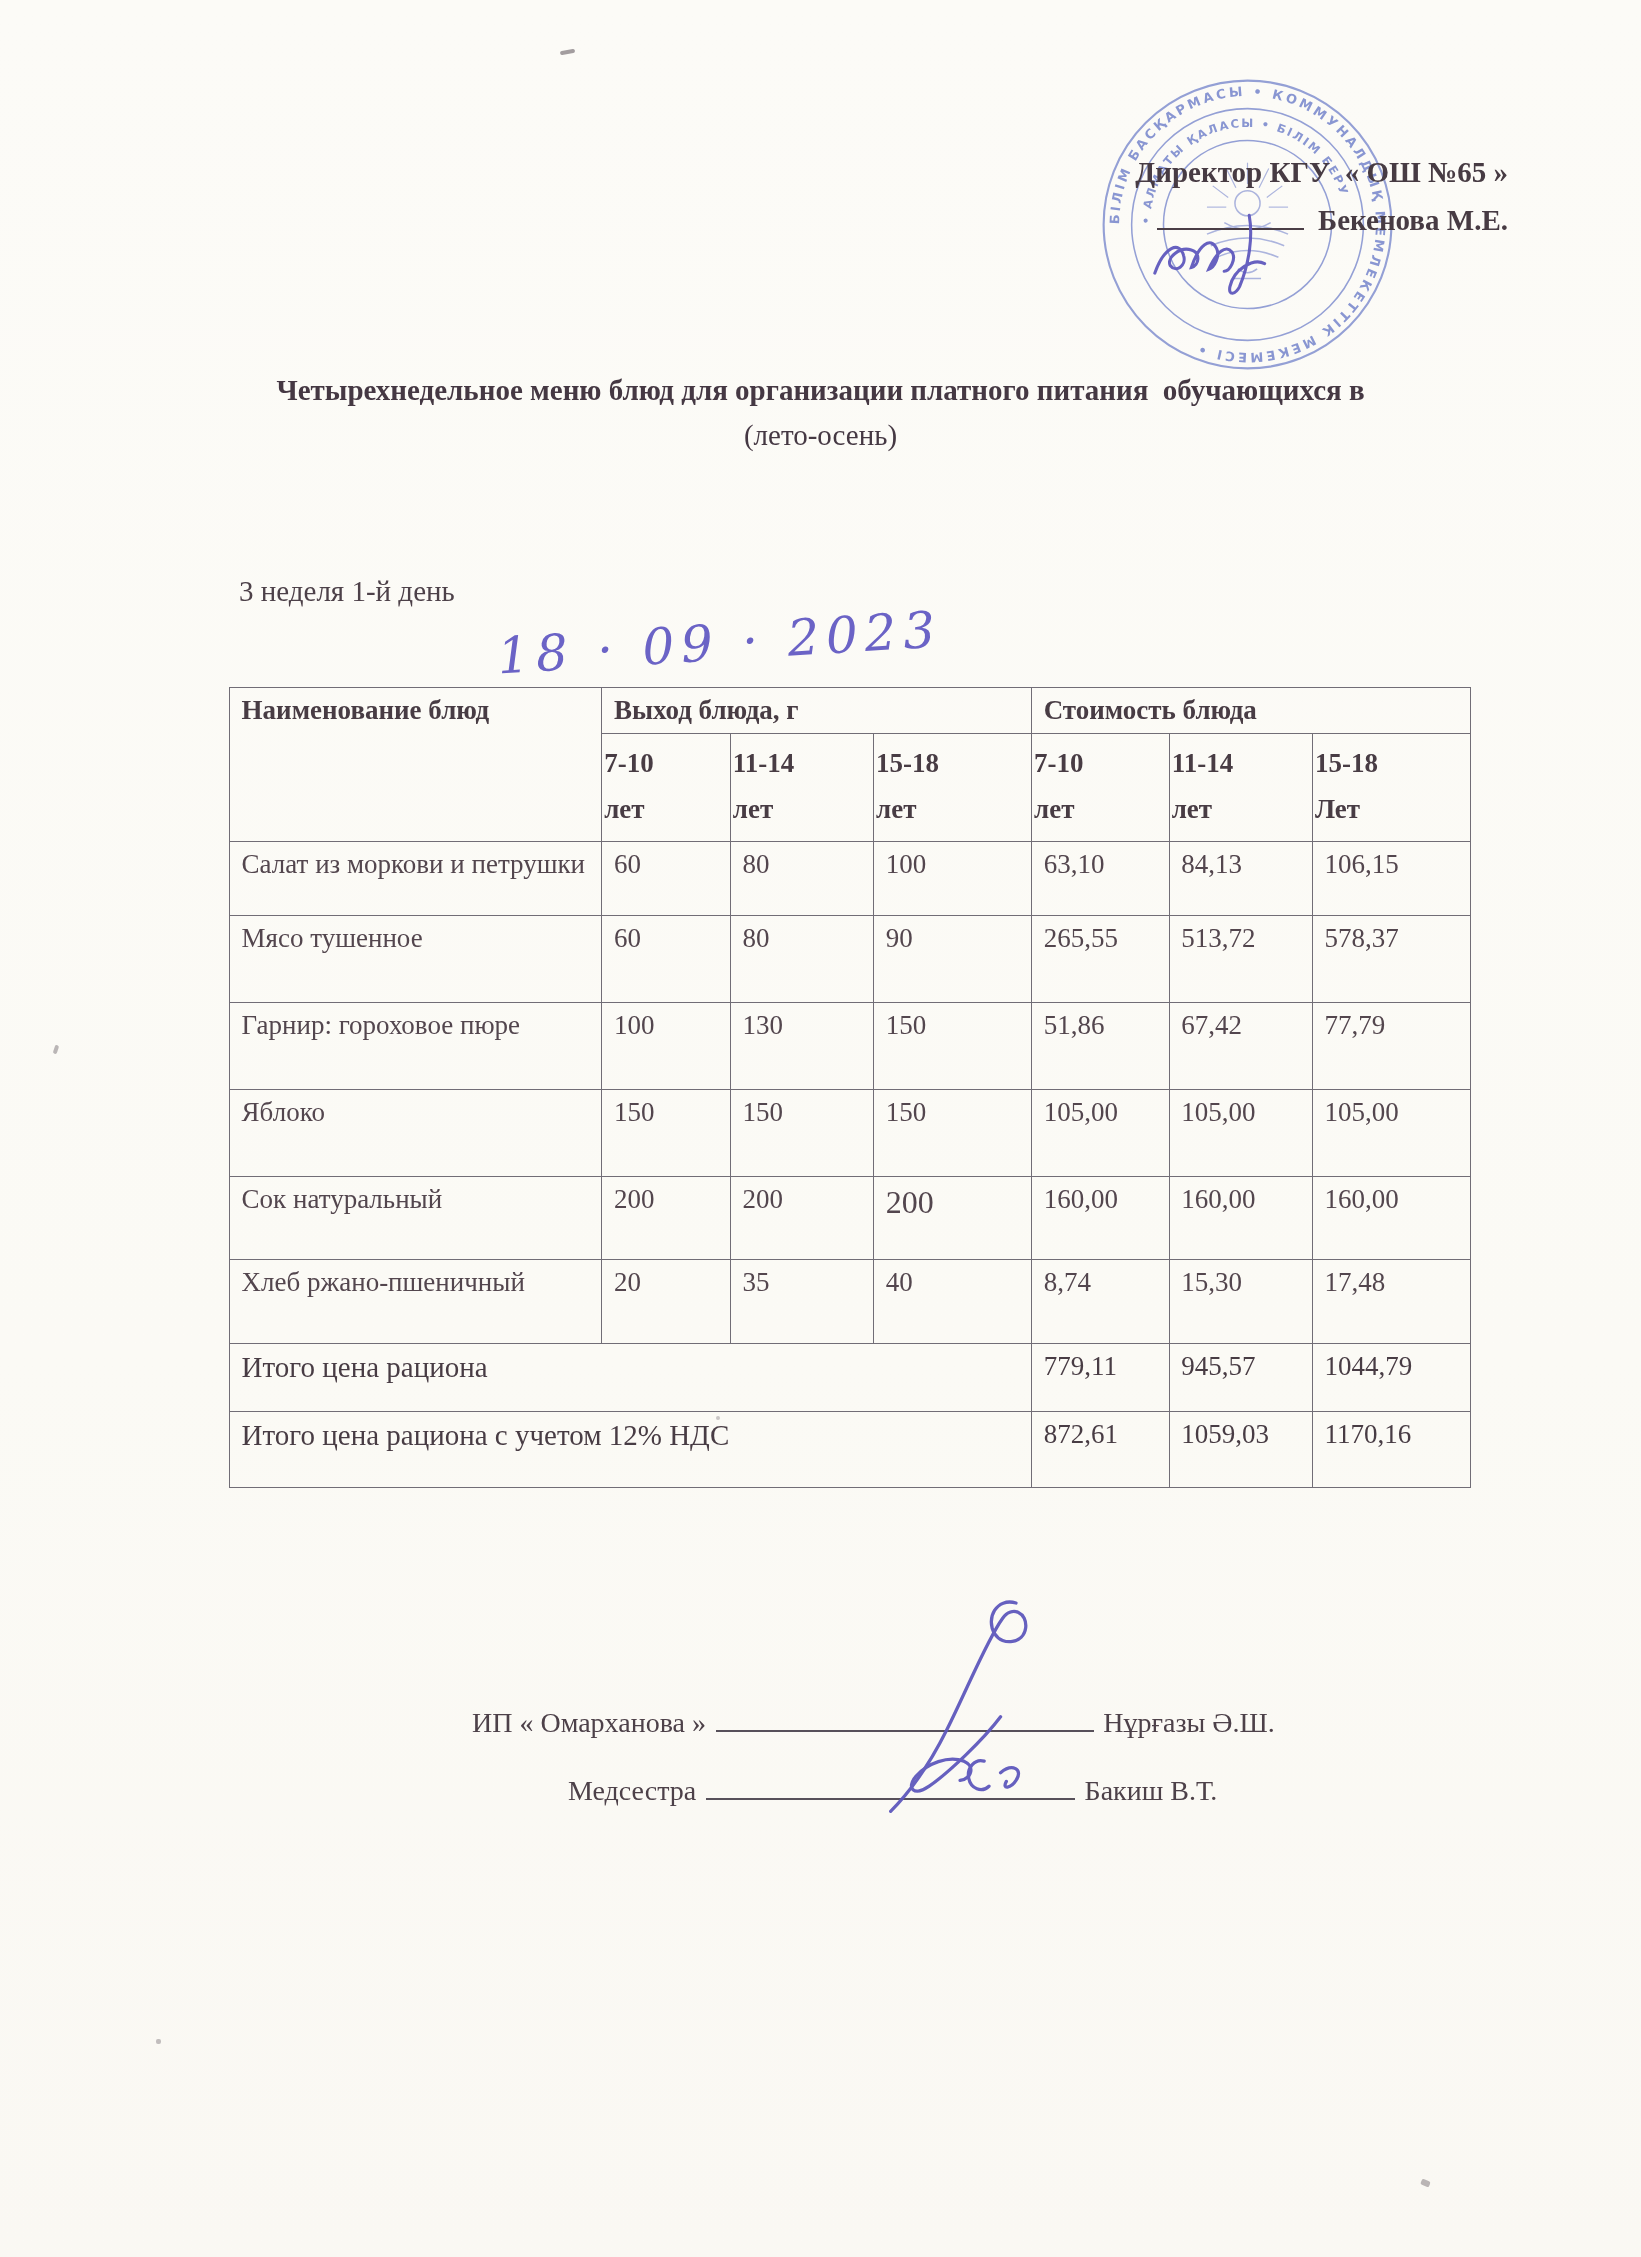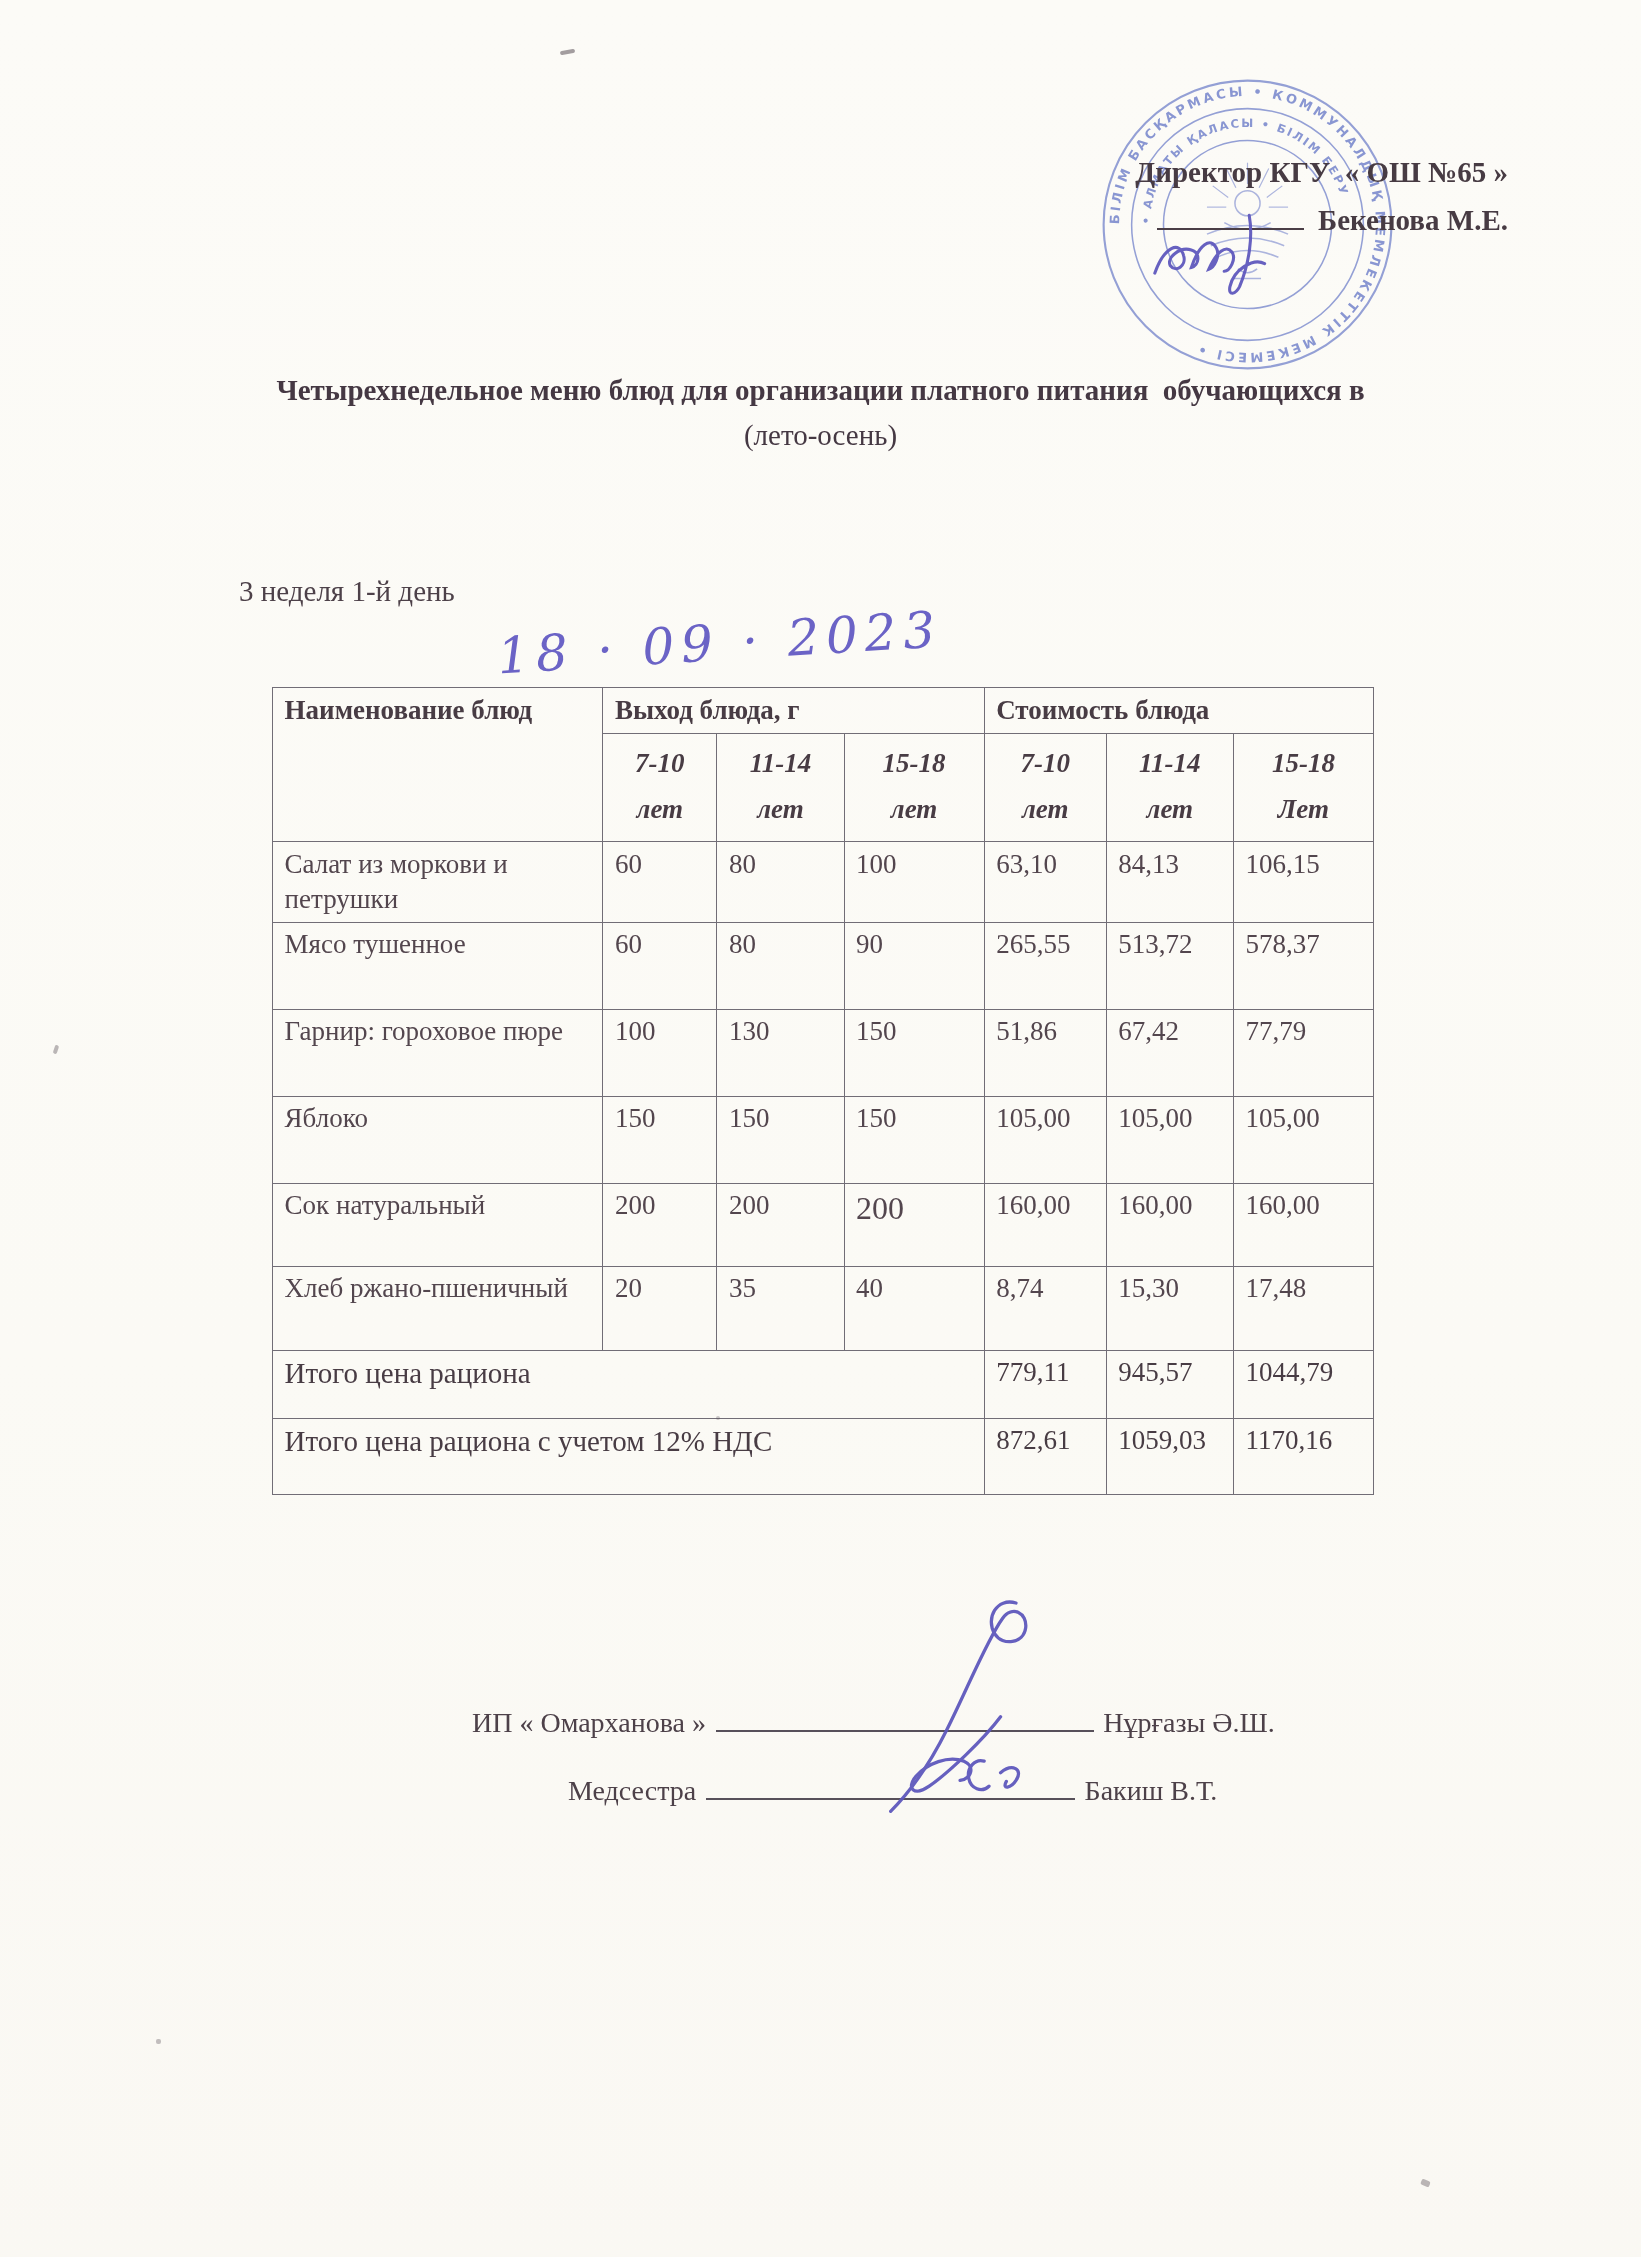--- a/index.html
+++ b/index.html
@@ -52,30 +52,30 @@
     font-size: 50px; font-style: italic;
     font-family: "DejaVu Serif", serif;
     color: #6b63c6; letter-spacing: 6.8px;
     transform: rotate(-3.5deg); z-index: 2;
   }
 
   
   .menu-table {
     position: absolute; left: 229px; top: 687px;
     border-collapse: collapse; table-layout: fixed;
-    width: 1102px; font-size: 27px; color: #53464e; margin-left: 43px;
+    width: 1242px; font-size: 27px; color: #53464e;
   }
   .menu-table th, .menu-table td {
     border: 1.9px solid #716d76;
     vertical-align: top; text-align: left;
     padding: 4.8px 11.6px; font-weight: normal;
     line-height: 1.3; overflow: hidden;
   }
   .menu-table thead th { font-weight: bold; color: #483c44; }
-  .menu-table .age-cell { text-align: center; padding: 7.7px 1.9px; line-height: 1.7; font-style: italic; }
+  .menu-table .age-cell { text-align: left; padding: 7.7px 1.9px; line-height: 1.7; }
   tr.h1 { height: 44px; } tr.h2 { height: 83px; }
   tr.r0 { height: 74px; } tr.r1 { height: 87px; }
   tr.r2 { height: 87px; } tr.r3 { height: 87px; }
   tr.r4 { height: 83px; } tr.r5 { height: 84px; }
   tr.t0 { height: 68px; } tr.t1 { height: 76px; }
   .low0 { padding-top: 39px; }   
   .low1 { padding-top: 44px; }
   .low4 { padding-top: 41px; font-size: 32px; }
   .total-label { font-weight: bold; font-size: 29px; color: #483c44; padding-top: 7.7px; }
   .total-val { font-weight: bold; color: #483c44; }

